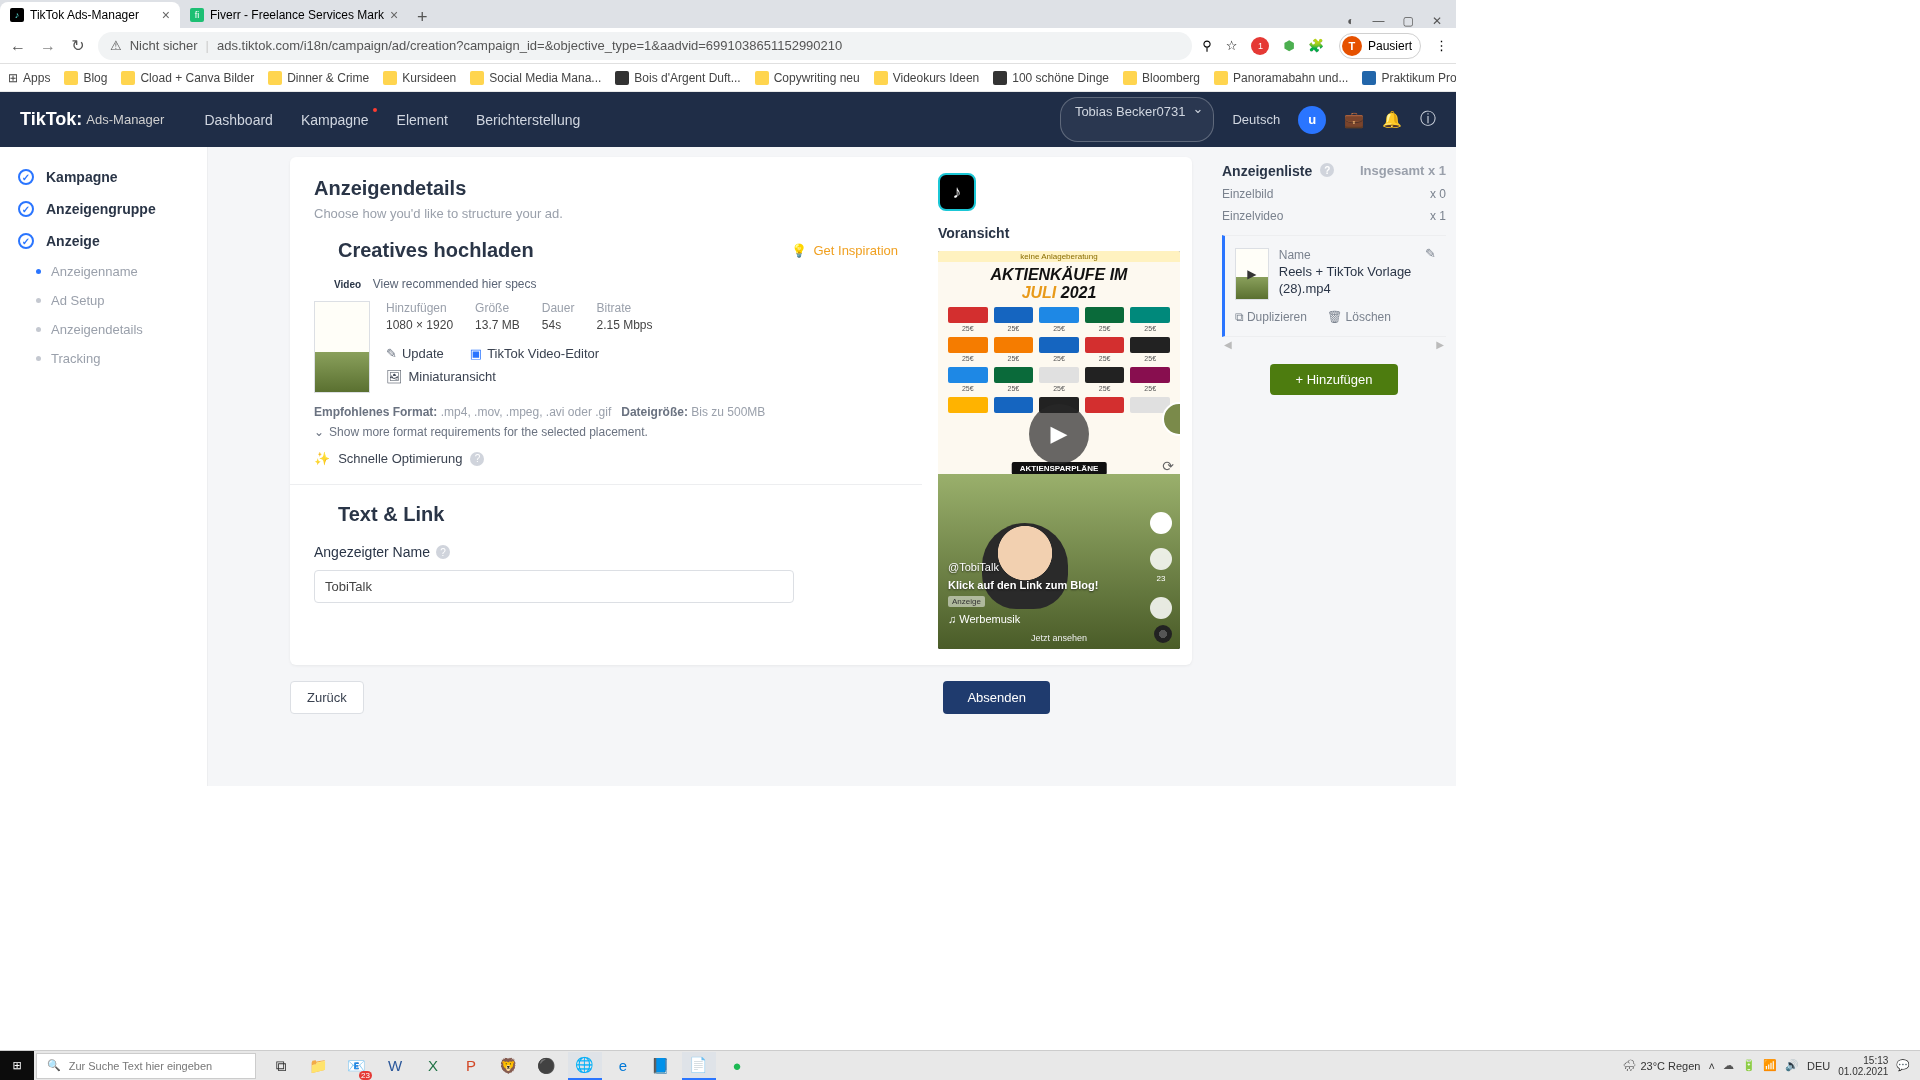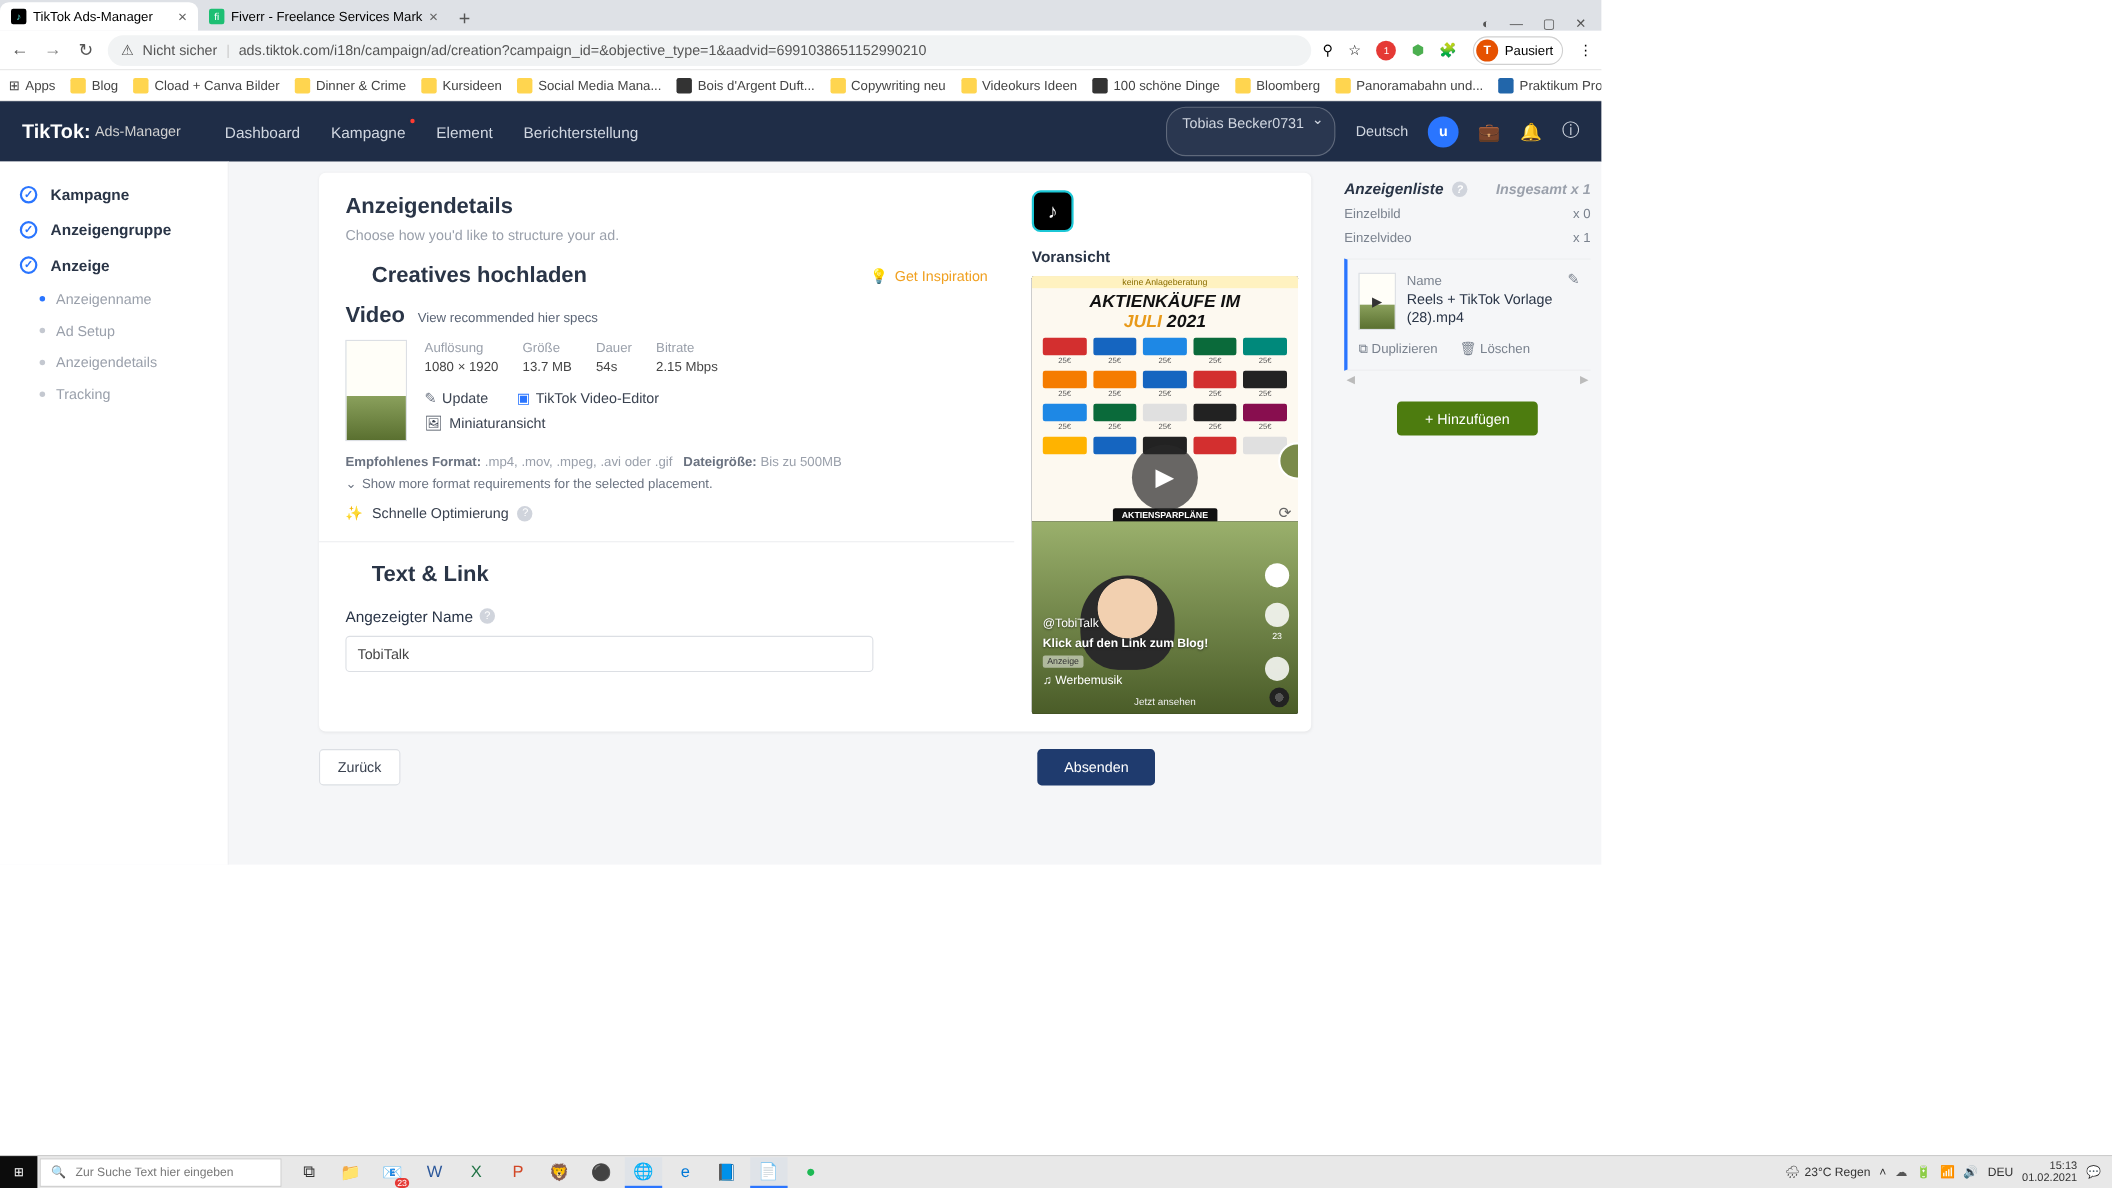--- a/index.html
+++ b/index.html
@@ -55,21 +55,21 @@
 .card { background: #fff; border-radius: 6px; box-shadow: 0 1px 3px rgba(0,0,0,0.06); margin-bottom: 16px; display: flex; }
 .card-left { flex: 1; padding: 20px 24px; min-width: 0; }
 .card-right { width: 270px; padding: 16px 16px; border-left: 0; }
 .h-title { font-size: 20px; font-weight: 700; color: #2a3547; margin-bottom: 6px; }
 .h-sub { font-size: 13px; color: #9aa0ab; margin-bottom: 18px; }
 
 .section-row { display: flex; align-items: center; justify-content: space-between; margin-bottom: 14px; }
 .section-title { font-size: 20px; font-weight: 600; color: #2a3547; margin-left: 24px; }
 .inspire { color: #f0a020; font-size: 13px; display: flex; align-items: center; gap: 6px; }
 
-.video-label { font-size: 20px; font-weight: 600; color: #2a3547; display: inline-block; }
+.video-label { font-size: 10px; font-weight: 600; color: #2a3547; display: inline-block; margin-left: 20px; }
 .video-specs-link { color: #5a6475; font-size: 12px; margin-left: 8px; text-decoration: none; }
 .video-row { display: flex; gap: 16px; margin-top: 10px; }
 .thumb { width: 56px; height: 92px; background: #eef0f2; border: 1px solid #dcdfe4; position: relative; overflow: hidden; }
 .thumb-top { position: absolute; top: 0; left: 0; right: 0; height: 55%; background: #fffef8; }
 .thumb-bot { position: absolute; bottom: 0; left: 0; right: 0; height: 45%; background: linear-gradient(#8aa05c,#5a7030); }
 .meta-grid { display: flex; gap: 22px; font-size: 12px; }
 .meta-label { color: #9aa0ab; margin-bottom: 3px; }
 .meta-val { color: #444; }
 .actions { display: flex; gap: 26px; margin-top: 14px; font-size: 13px; color: #3a4250; }
 .action { display: flex; align-items: center; gap: 5px; }
@@ -117,21 +117,21 @@
 .loop-ic { position:absolute; right:6px; top:52%; color:#666; font-size:14px;}
 .disc { position:absolute; right:8px; bottom:6px; width:18px; height:18px; border-radius:50%; background:radial-gradient(circle,#555 30%,#222 31%); }
 
 
 .footer-row { display:flex; justify-content:space-between; margin-top:8px; max-width:760px; }
 .btn-back { background:#fff; border:1px solid #dcdfe4; border-radius:4px; padding:8px 16px; font-size:13px; color:#3a4250; }
 .btn-submit { background:#1f3b6e; color:#fff; border:none; border-radius:4px; padding:0 24px; font-size:13px; font-weight: 500; }
 
 
 .rail { width: 244px; padding: 16px 10px; }
-.rail-head { display:flex; align-items:flex-end; gap:8px; font-size:14px; font-weight:700; color:#2a3547;font-style:italic; }
+.rail-head { display:flex; align-items:flex-start; gap:8px; font-size:14px; font-weight:700; color:#2a3547; }
 .rail-count { margin-left:auto; color:#9aa0ab; font-weight:600; font-size:13px;}
 .rail-line { display:flex; justify-content:space-between; font-size:12px; color:#7a828e; margin-top:8px; }
 .rail-card { border-left:3px solid #2a75ff; border-top:1px solid #edeef0; border-bottom:1px solid #edeef0; padding:12px 10px; margin-top:12px; position:relative; }
 .rc-row { display:flex; gap:10px; align-items:flex-start; }
 .rc-thumb { width:40px; height:52px; background:#eef0f2; border:1px solid #dcdfe4; position:relative; overflow:hidden;}
 .rc-thumb .t1 { position:absolute; top:0; left:0; right:0; height:55%; background:#fffef8;}
 .rc-thumb .t2 { position:absolute; bottom:0; left:0; right:0; height:45%; background:linear-gradient(#8aa05c,#5a7030);}
 .rc-thumb .pl { position:absolute; top:50%; left:50%; transform:translate(-50%,-50%); color:#333; font-size:12px;}
 .rc-name-label { font-size:12px; color:#7a828e; }
 .rc-edit { position:absolute; top:10px; right:10px; color:#7a828e; font-size:13px;}
@@ -315,21 +315,21 @@
           <a class="video-specs-link">View recommended hier specs</a>
         </div>
         <div class="video-row">
           <div class="thumb">
             <div class="thumb-top"></div>
               <div class="thumb-bot"></div>
           </div>
           <div style="flex:1">
             <div class="meta-grid">
               <div>
-                  <div class="meta-label">Auflösung</div>
+                  <div class="meta-label">Hinzufügen</div>
                   <div class="meta-val">1080 × 1920</div>
                 </div>
               <div>
                   <div class="meta-label">Größe</div>
                   <div class="meta-val">13.7 MB</div>
                 </div>
               <div>
                   <div class="meta-label">Dauer</div>
                   <div class="meta-val">54s</div>
                 </div>

